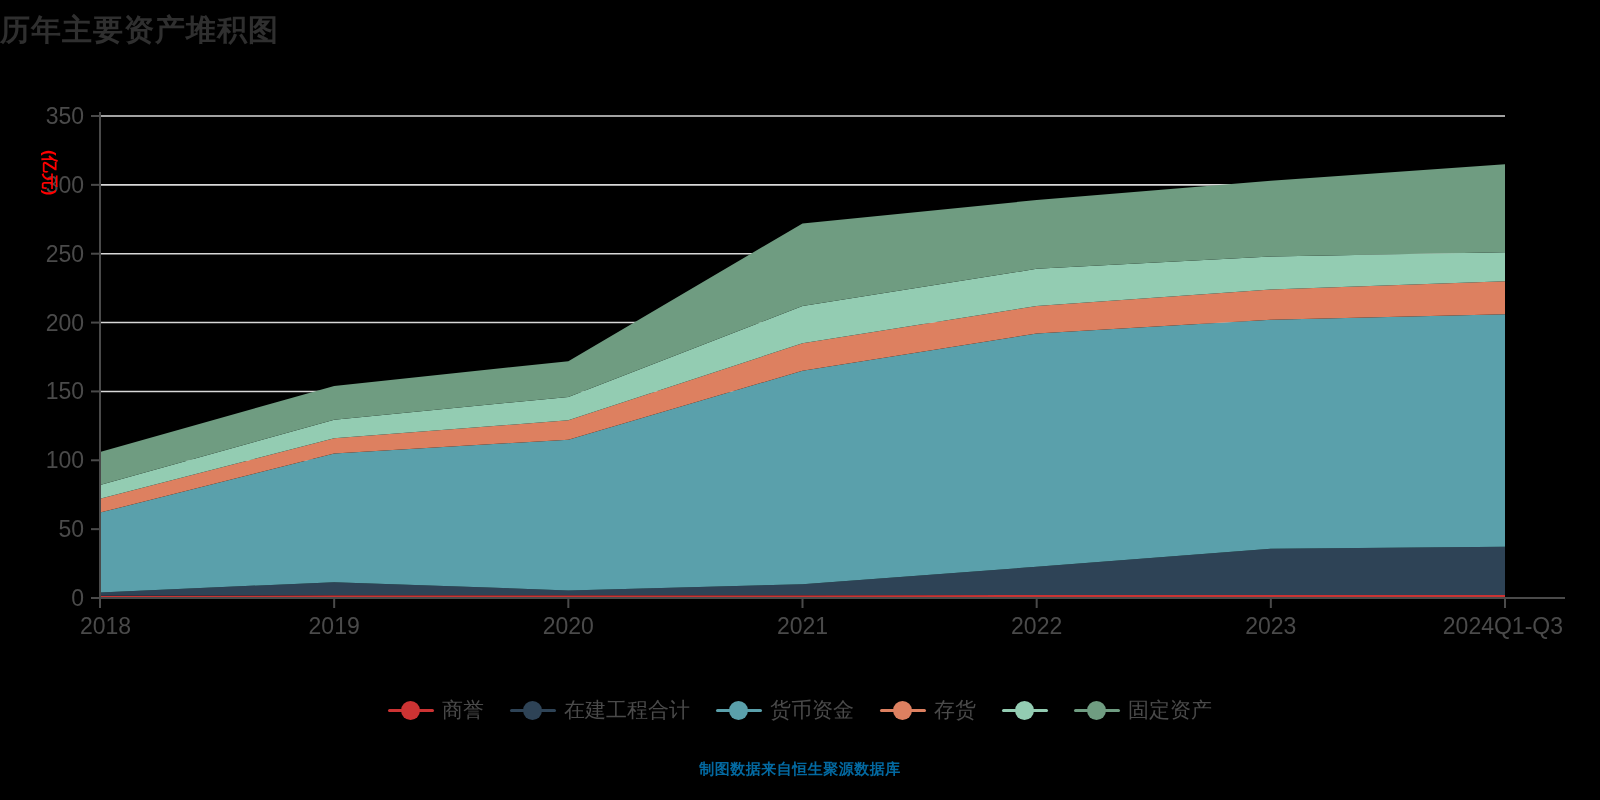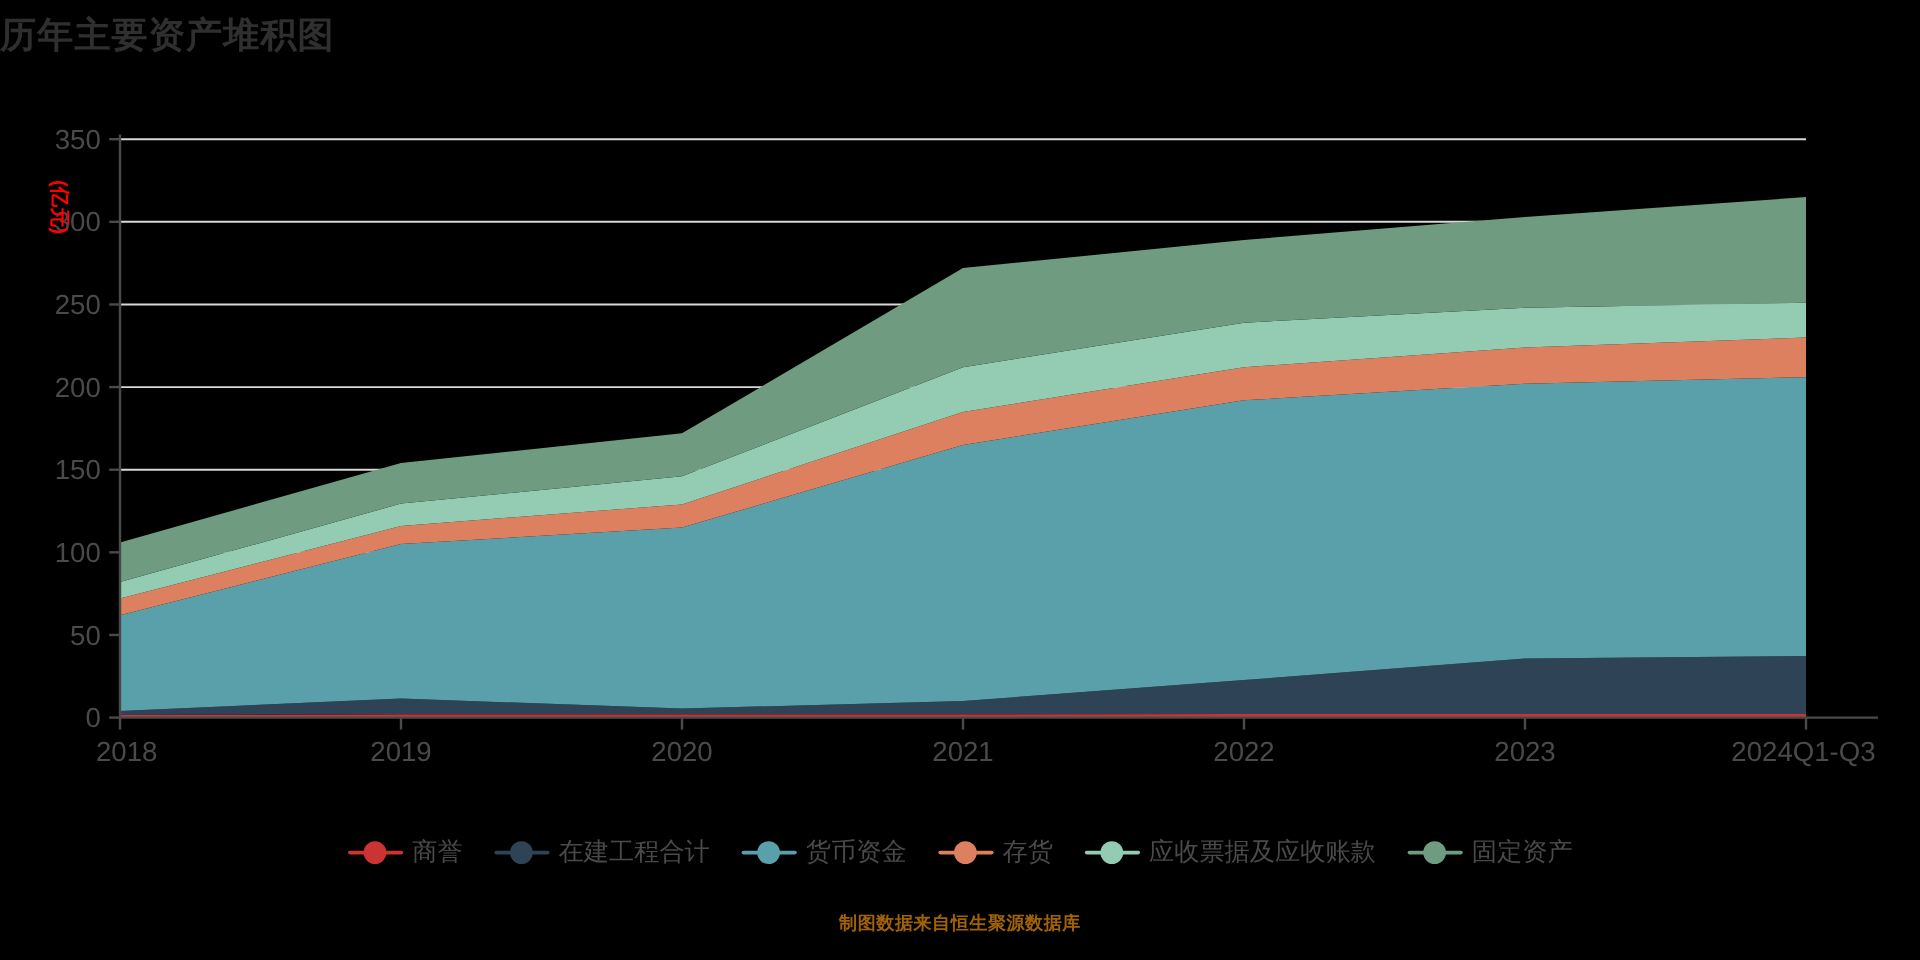--- a/index.html
+++ b/index.html
@@ -94,21 +94,21 @@
     white-space: nowrap;
   }
   .footer-note {
     position: absolute;
     top: 760px;
     left: 0;
     width: 1600px;
     text-align: center;
     font-size: 15px;
     font-weight: bold;
-    color: #a16207;
+    color: #0369a1;
     letter-spacing: 0.5px;
   }
 </style>
 </head>
 <body>
 
 <div id="chart-root">
 
   <div class="chart-title">历年主要资产堆积图</div>
 
@@ -198,21 +198,20 @@
           <span class="lm-line" style="background: rgb(221, 128, 96);"></span>
           <span class="lm-dot" style="background: rgb(221, 128, 96);"></span>
         </span>
         <span class="legend-label">存货</span>
       </div>
       <div class="legend-item">
         <span class="legend-marker">
           <span class="lm-line" style="background: rgb(147, 204, 178);"></span>
           <span class="lm-dot" style="background: rgb(147, 204, 178);"></span>
         </span>
-        <span class="legend-label">应收票据及应收账款</span>
       </div>
       <div class="legend-item">
         <span class="legend-marker">
           <span class="lm-line" style="background: rgb(111, 156, 129);"></span>
           <span class="lm-dot" style="background: rgb(111, 156, 129);"></span>
         </span>
         <span class="legend-label">固定资产</span>
       </div>
     </div>
 

